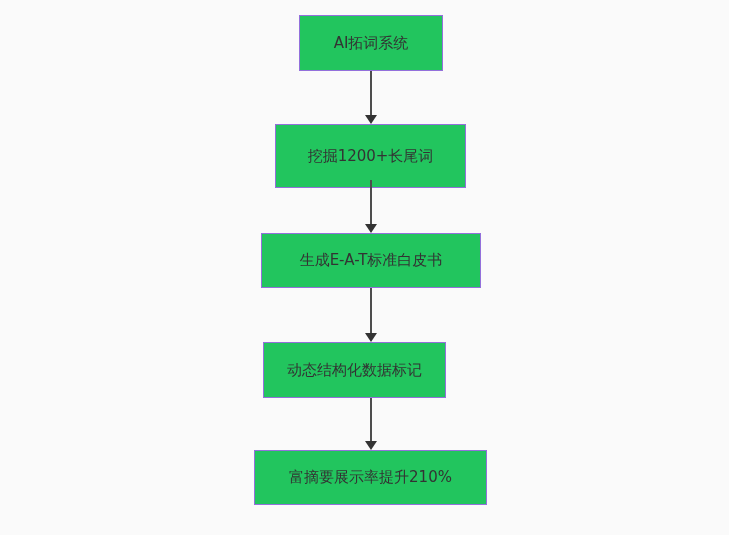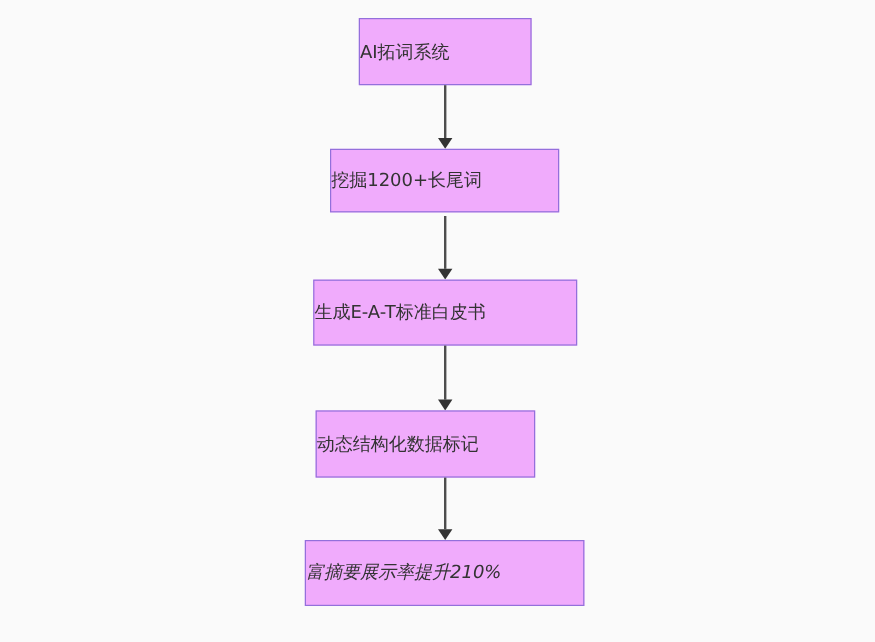--- a/index.html
+++ b/index.html
@@ -14,34 +14,35 @@
     overflow: hidden;
   }
   .canvas {
     position: relative;
     width: 729px;
     height: 535px;
   }
   .flow-node {
     position: absolute;
     box-sizing: border-box;
-    background: #f0abfc;
+    background: #22c55e;
     border: 1px solid #9370DB;
     color: #333333;
     font-size: 15px;
     line-height: 1;
     display: flex;
     align-items: center;
+    justify-content: center;
     white-space: nowrap;
   }
   .n1 { left: 299px; top: 15px;  width: 144px; height: 56px; }
-  .n2 { left: 275px; top: 124px; width: 191px; height: 53px; }
+  .n2 { left: 275px; top: 124px; width: 191px; height: 64px; }
   .n3 { left: 261px; top: 233px; width: 220px; height: 55px; }
   .n4 { left: 263px; top: 342px; width: 183px; height: 56px; }
-  .n5 { left: 254px; top: 450px; width: 233px; height: 55px; font-style: italic; }
+  .n5 { left: 254px; top: 450px; width: 233px; height: 55px; }
 
   .flow-arrow {
     position: absolute;
     left: 365px;            
     width: 12px;
     display: flex;
     flex-direction: column;
     align-items: center;
   }
   .a1 { top: 71px;  height: 53px; }

